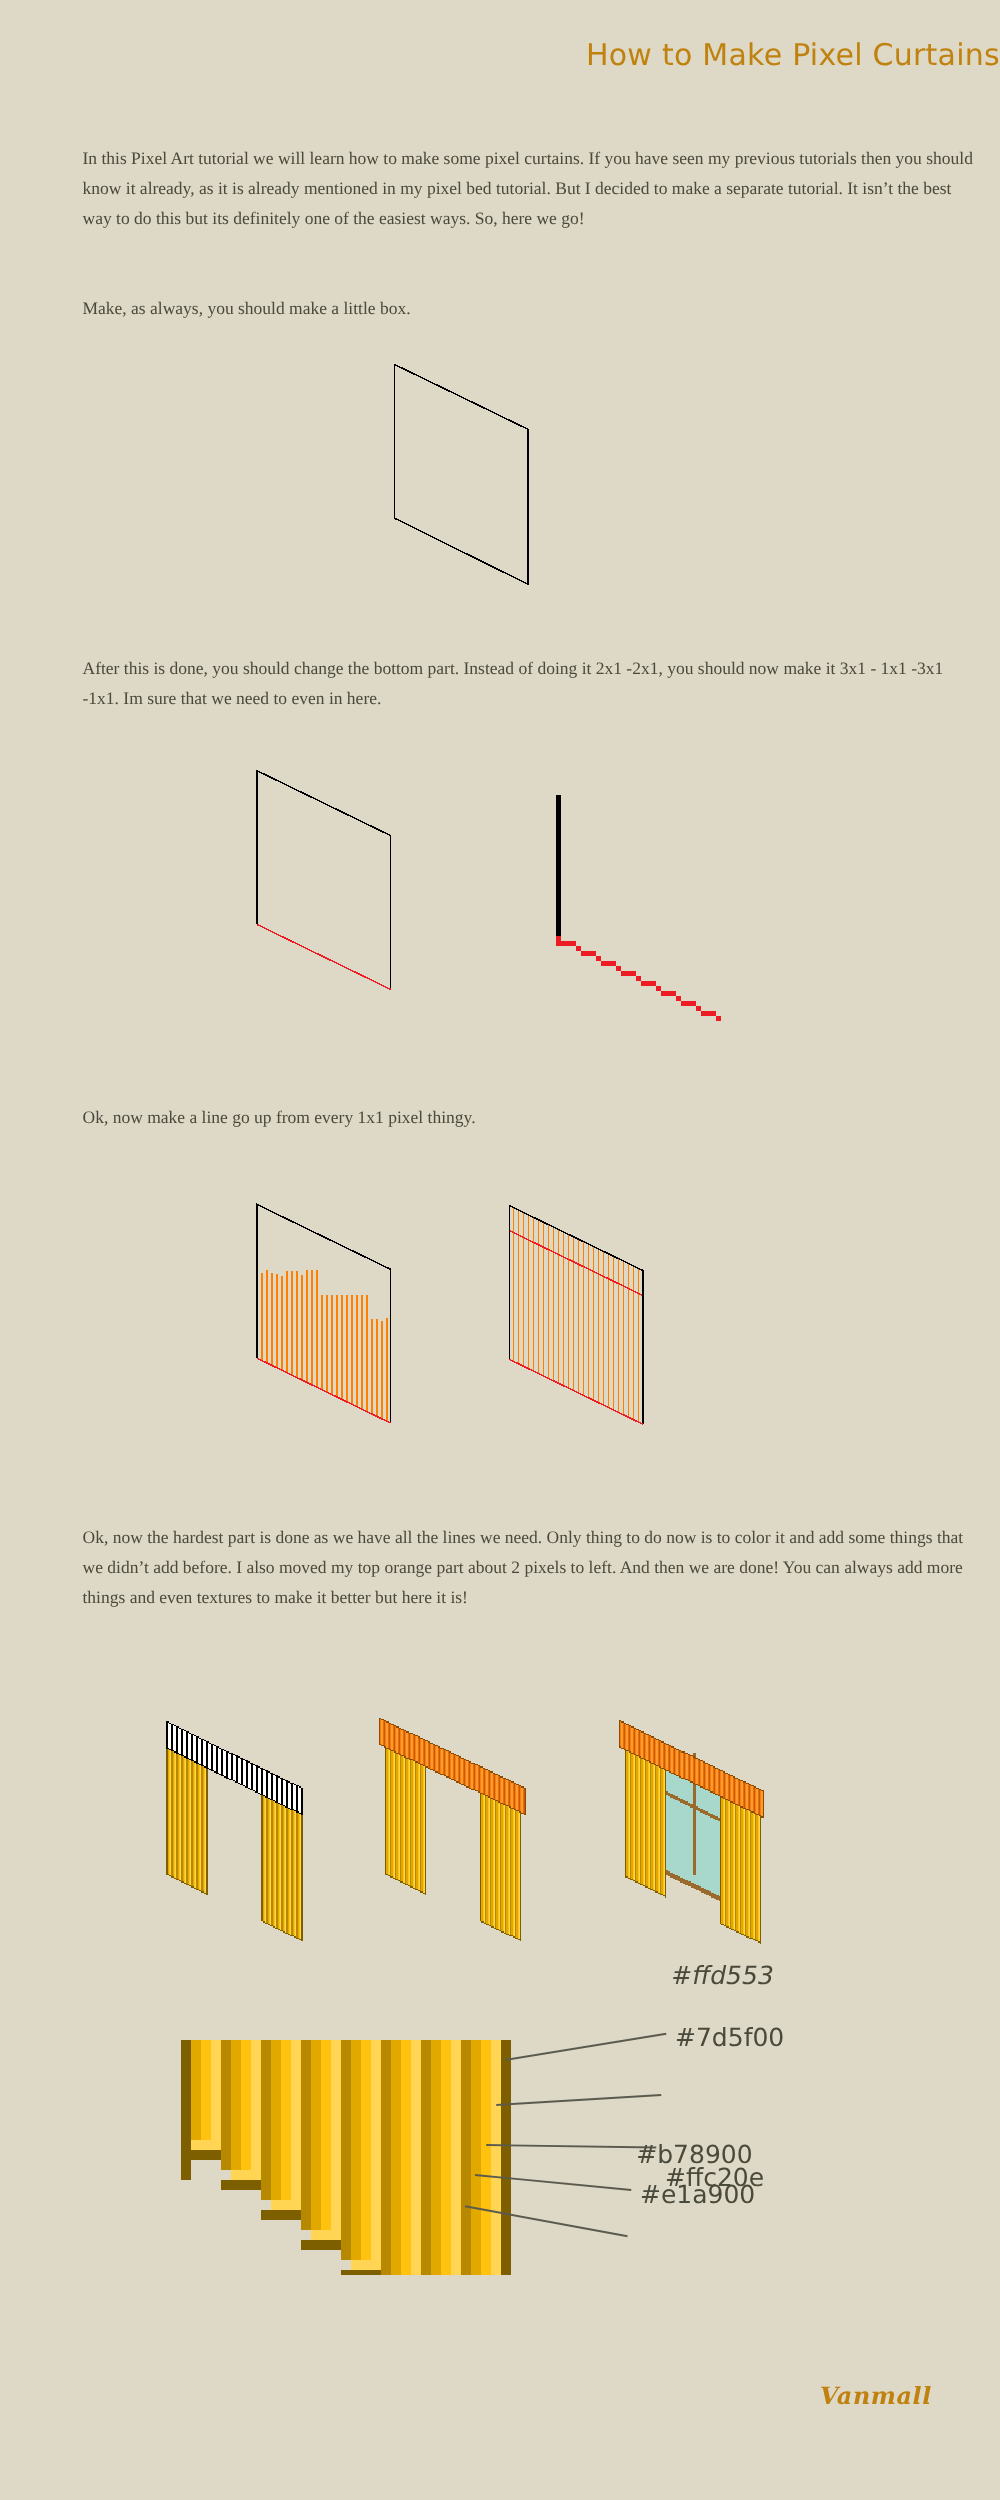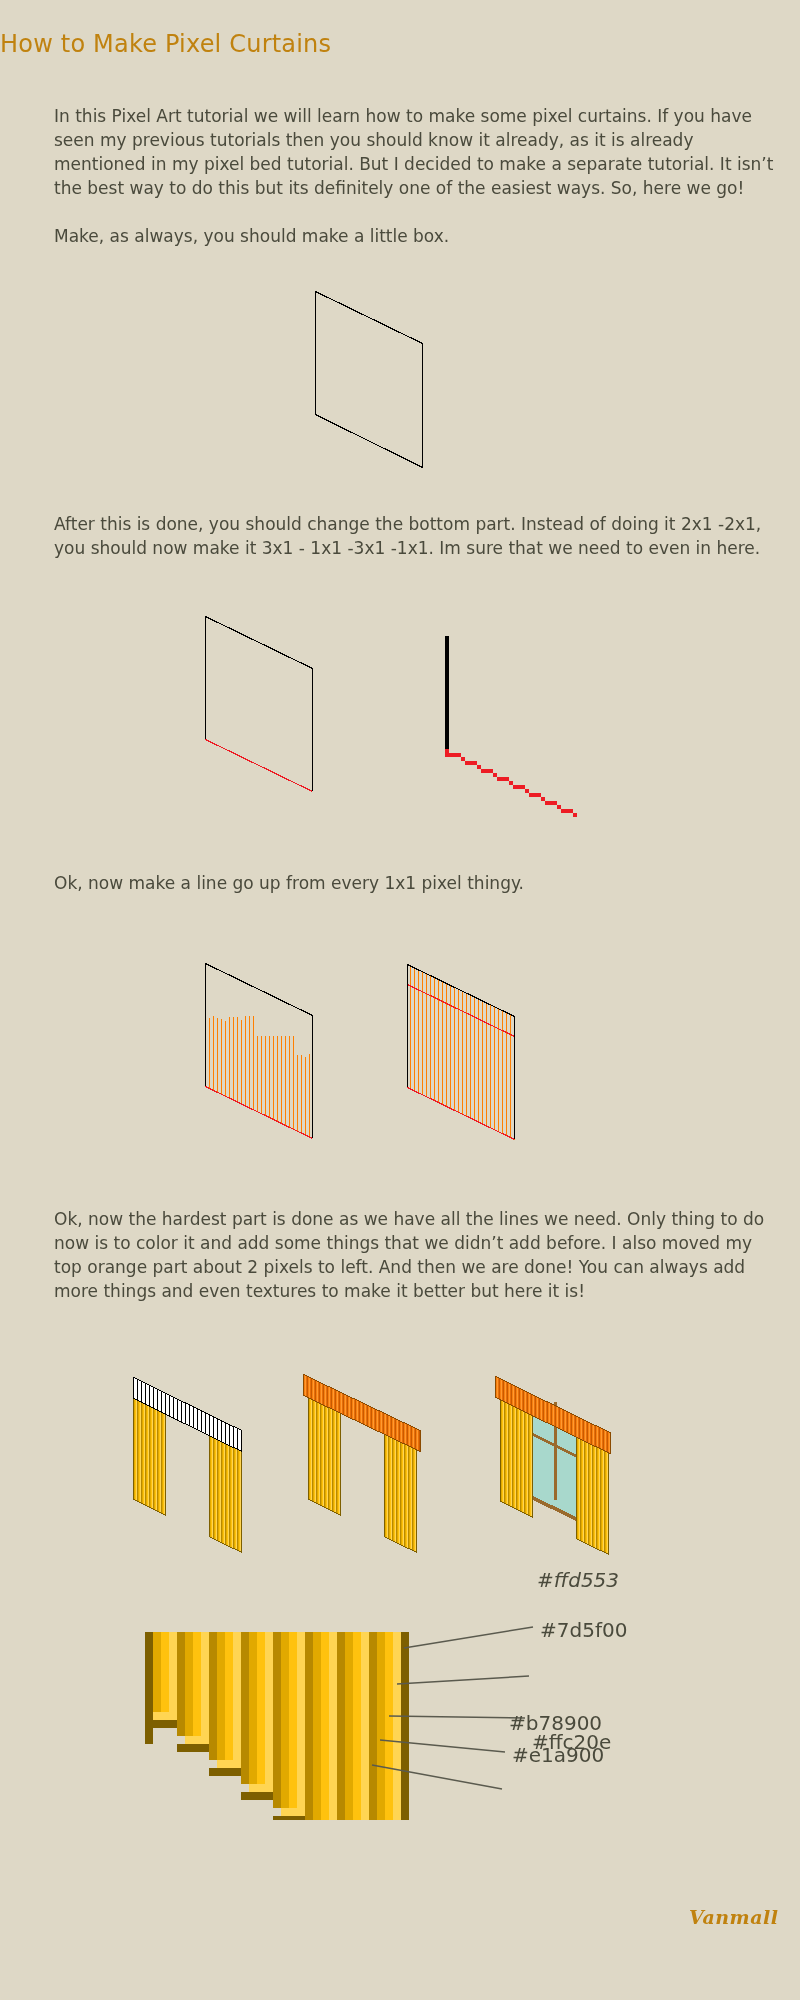--- a/index.html
+++ b/index.html
@@ -6,30 +6,30 @@
   body {
     width: 800px; height: 2000px;
     background: #ded8c6;
     font-family: "DejaVu Sans", sans-serif;
     color: #4a4a3c;
     position: relative;
     overflow: hidden;
   }
   .title {
     position: absolute; left: 0; top: 30px; width: 800px;
-    text-align: left; font-size: 24px; color: #c0820f;
+    text-align: right; font-size: 24px; color: #c0820f;
     letter-spacing: 0.2px;
   }
   .para {
     position: absolute; left: 50px; width: 720px;
-    font-size: 17px; line-height: 24px; margin: 4px;
+    font-size: 14px; line-height: 24px; margin: 16px; font-family: Liberation Serif, serif;
   }
   .fig { position: absolute; }
   .sig {
-    position: absolute; left: 689px; top: 1906px;
+    position: absolute; left: 656px; top: 1906px;
     font-family: "DejaVu Serif", serif; font-style: italic; font-weight: bold;
     font-size: 19px; color: #c0820f; letter-spacing: 0.5px;
   }
   .label {
     position: absolute; font-family: "DejaVu Sans", sans-serif;
     font-size: 20px; color: #4a4a3c;
   }
   svg { display: block; shape-rendering: crispEdges; }
 </style>
 </head>

